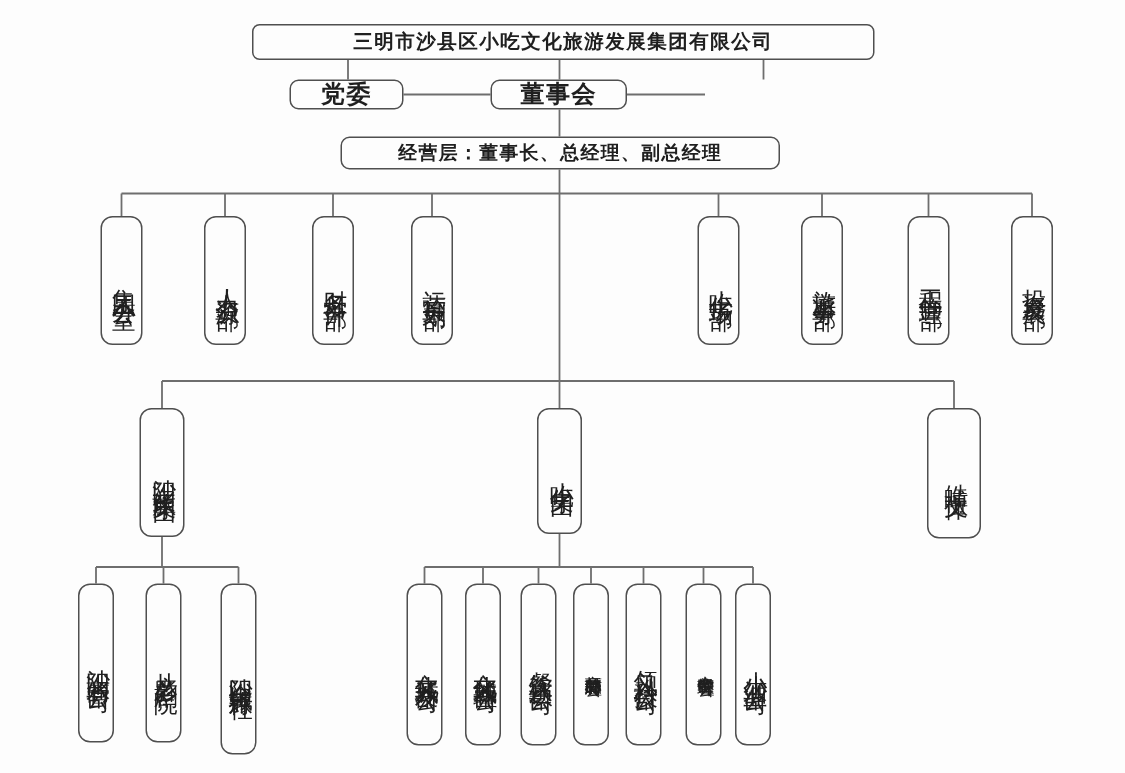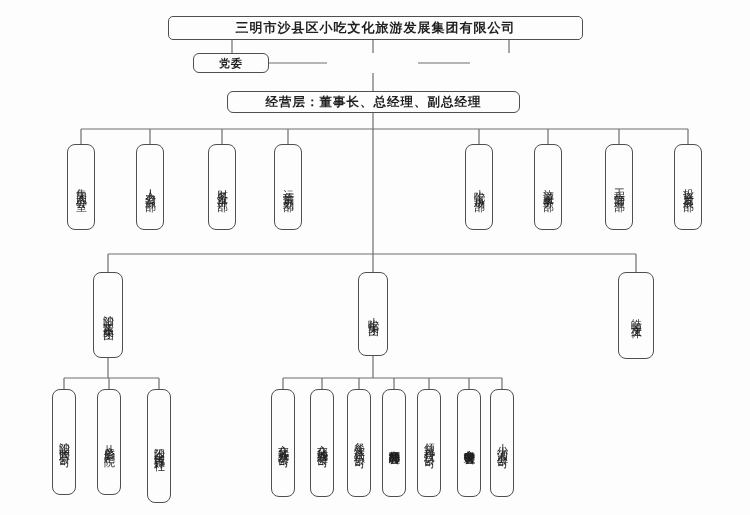--- a/index.html
+++ b/index.html
@@ -15,21 +15,21 @@
   #wires{position:absolute;left:0;top:0;width:750px;height:515px;}
   .box{
     position:absolute;
     box-sizing:border-box;
     background:#fdfdfd;
     border:1.6px solid #4f4f4f;
     border-radius:6px;
     display:flex;
     align-items:center;
     justify-content:center;
-    font-size:11px;
+    font-size:16px;
     font-weight:600;
     letter-spacing:1px;
     white-space:nowrap;
     z-index:2;
   }
   .hbox{padding:1px 2px;}
   .root{font-size:13px;border-radius:5px;}
   .mgmt{font-size:12.5px;}
   .vbox{
     writing-mode:vertical-rl;
@@ -65,20 +65,21 @@
 
       <path d="M108 354 V374 M64 374 H159 M64 374 V385 M109 374 V385 M159 374 V385"></path>
 
       <path d="M373 352 V374 M283 374 H502 M283 374 V385 M322 374 V385 M359 374 V385 M394 374 V385 M429 374 V385 M469 374 V385 M502 374 V385"></path>
     </g>
   </svg>
 
   <div class="box hbox root" style="left:168px;top:12px;width:415px;height:24px">三明市沙县区小吃文化旅游发展集团有限公司</div>
 
   <div class="box hbox" style="left:193px;top:49px;width:76px;height:20px">党委</div>
+  <div class="box hbox" style="left:327px;top:49px;width:91px;height:20px">董事会</div>
 
   <div class="box hbox mgmt" style="left:227px;top:87px;width:293px;height:22px">经营层：董事长、总经理、副总经理</div>
 
   <div class="box vbox" style="left:67px;top:140px;width:28px;height:86px">集团办公室</div>
   <div class="box vbox" style="left:136px;top:140px;width:28px;height:86px">人力资源部</div>
   <div class="box vbox" style="left:208px;top:140px;width:28px;height:86px">财务审计部</div>
   <div class="box vbox" style="left:274px;top:140px;width:28px;height:86px">运营策划部</div>
   <div class="box vbox" style="left:465px;top:140px;width:28px;height:86px">小吃市场部</div>
   <div class="box vbox" style="left:534px;top:140px;width:28px;height:86px">旅游事务部</div>
   <div class="box vbox" style="left:605px;top:140px;width:28px;height:86px">工程管理部</div>

